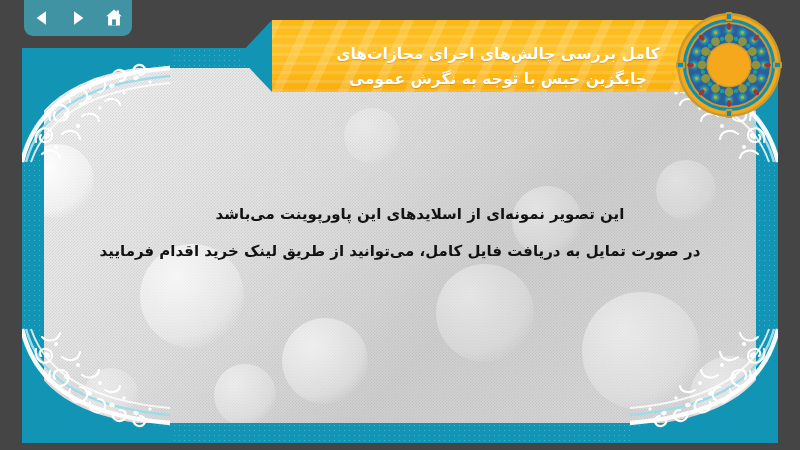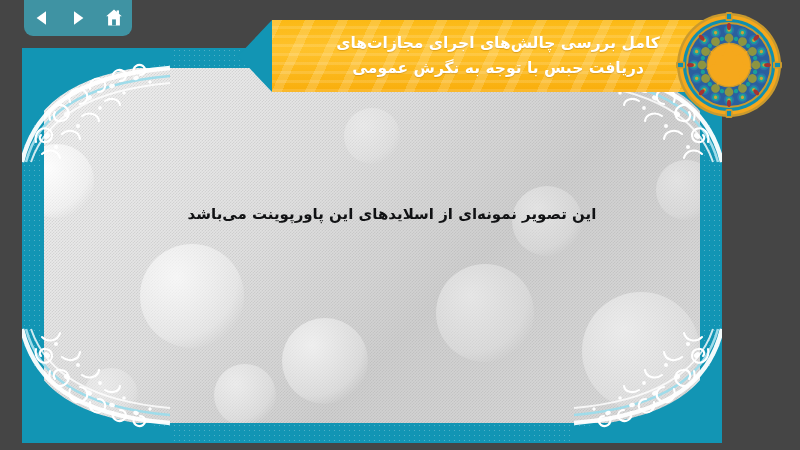--- a/index.html
+++ b/index.html
@@ -36,21 +36,21 @@
     width:26px; height:26px;
     display:flex; align-items:center; justify-content:center;
     cursor:pointer;
   }
   .nav-btn svg { display:block; }
 
   
   .slide-frame {
     position:absolute;
     left:22px; top:48px;
-    width:700px; height:395px;
+    width:756px; height:395px;
     background:#1295b4;
     z-index:10;
     overflow:hidden;
   }
 
   
   .frame-dots {
     position:absolute; inset:0;
     background-image:
       radial-gradient(circle at center, rgba(255,255,255,.45) 0.6px, transparent 0.9px);
@@ -96,21 +96,21 @@
   .orn-tr { right:-2px; top:-2px;  transform:scaleX(-1); }
   .orn-br { right:-2px; bottom:-2px; transform:scale(-1,-1); }
 
   
   .title-banner {
     position:absolute;
     left:272px; top:20px;
     width:452px; height:72px;
     z-index:30;
     display:flex;
-    align-items:center;
+    align-items:flex-end;
     justify-content:center;
   }
   .banner-bg {
     position:absolute; inset:0;
     background:
       repeating-linear-gradient(0deg,
         rgba(255,255,255,.13) 0px, rgba(255,255,255,.13) 3px,
         rgba(0,0,0,0) 3px, rgba(0,0,0,0) 9px),
       repeating-linear-gradient(115deg,
         rgba(255,255,255,.16) 0px, rgba(255,255,255,.16) 9px,
@@ -210,20 +210,21 @@
         <i style="left:468px;  top:118px; width:70px;  height:70px;  opacity:.5;"></i>
         <i style="left:538px;  top:224px; width:118px; height:118px; opacity:.6;"></i>
         <i style="left:612px;  top:92px;  width:60px;  height:60px;  opacity:.45;"></i>
         <i style="left:300px;  top:40px;  width:56px;  height:56px;  opacity:.4;"></i>
         <i style="left:646px;  top:288px; width:80px;  height:80px;  opacity:.5;"></i>
         <i style="left:40px;   top:300px; width:54px;  height:54px;  opacity:.45;"></i>
       </div>
 
       <div class="body-text">
         <p>این تصویر نمونه‌ای از اسلایدهای این پاورپوینت می‌باشد</p>
+        <p>در صورت تمایل به دریافت فایل کامل، می‌توانید از طریق لینک خرید اقدام فرمایید</p>
       </div>
     </div>
 
     <div class="ornament orn-tl">
       <svg width="150" height="120" viewBox="0 0 150 120" aria-hidden="true">
         <path d="M0 118 C10 62 48 26 150 18 L150 0 L0 0 Z" fill="#1295b4"></path>
         <path d="M2 116 C14 66 52 30 150 22" stroke="#ffffff" stroke-width="4.5" fill="none" opacity=".95"></path>
         <path d="M6 116 C18 72 56 38 150 30" stroke="#9fdcea" stroke-width="2.6" fill="none"></path>
         <path d="M11 116 C24 78 60 45 150 37" stroke="#ffffff" stroke-width="2" fill="none" opacity=".8"></path>
         <g fill="none" stroke="#ffffff" stroke-width="2.1" stroke-linecap="round">
@@ -351,21 +352,21 @@
         </g>
       </svg>
     </div>
   </div>
 
   <div class="title-banner">
     <div class="banner-notch"></div>
     <div class="banner-bg"></div>
     <div class="title-text">
       <span>کامل بررسی چالش‌های اجرای مجازات‌های</span>
-      <span>دریافت حبس با توجه به نگرش عمومی</span>
+      <span>جایگزین حبس با توجه به نگرش عمومی</span>
     </div>
   </div>
 
   <div class="mandala">
     <svg width="106" height="106" viewBox="0 0 106 106" aria-hidden="true">
       <defs>
         <g id="petal">
           <circle cx="0" cy="0" r="5.2" fill="#2f6fa8"></circle>
           <circle cx="0" cy="0" r="3.4" fill="#19a39c"></circle>
           <circle cx="0" cy="0" r="1.7" fill="#c8a43a"></circle>

